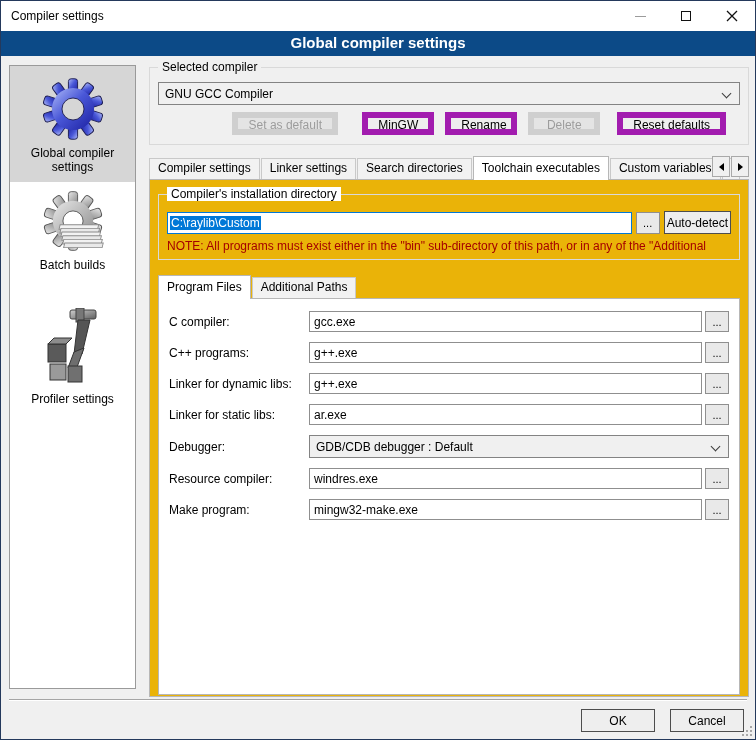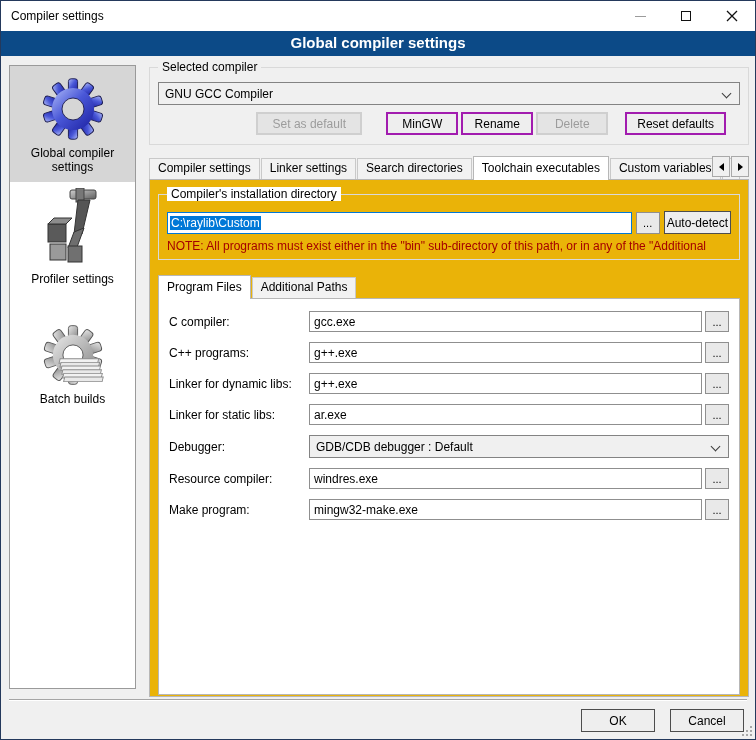--- a/index.html
+++ b/index.html
@@ -45,24 +45,24 @@
                         padding:0 4px; }
   .gb-white > .legend { background:#fff; }
 
   .combo { position:relative; height:23px; background:#f0f0f0; border:1px solid #838383;
            display:flex; align-items:center; padding:0 22px 0 6px; cursor:default; }
   .chev { position:absolute; right:9px; top:7px; width:7px; height:7px;
           border-right:1px solid #3c3c3c; border-bottom:1px solid #3c3c3c;
           transform:rotate(45deg); }
 
   .btn-row { display:flex; margin-top:7px; justify-content:flex-end; }
-  .btn { height:23px; background:#eee; border:2px solid #a21caf; font-size:12px;
+  .btn { height:23px; background:#eee; border:6px solid #a21caf; font-size:12px;
          font-family:"Liberation Sans", sans-serif; padding:0 10px; cursor:pointer; }
   .btn.disabled { background:#e4e4e4; border-color:#cfcfcf; color:#9c9c9c; }
-  .btn.w-lg { width:106px; } .btn.w-md { width:72px; margin-left:3px; }
+  .btn.w-lg { width:106px; } .btn.w-md { width:72px; margin-left:11px; }
   .gap24 { margin-left:24px !important; margin-right:0; }
   .gap17 { margin-left:17px; margin-right:14px; }
 
   
   .tabstrip { position:relative; display:flex; align-items:flex-end; margin-top:10px;
               height:24px; padding-right:40px; }
   .tab { height:21px; line-height:19px; padding:0 8px; background:#f2f2f2;
          border:1px solid #c9c9c9; border-bottom:none; margin-right:1px;
          white-space:nowrap; cursor:pointer; }
   .tab.active { height:24px; line-height:23px; background:#fff; border-color:#b7b7b7;
@@ -163,40 +163,20 @@
             <rect x="-5" y="-33" width="10" height="14" rx="3" transform="rotate(216)"></rect>
             <rect x="-5" y="-33" width="10" height="14" rx="3" transform="rotate(252)"></rect>
             <rect x="-5" y="-33" width="10" height="14" rx="3" transform="rotate(288)"></rect>
             <rect x="-5" y="-33" width="10" height="14" rx="3" transform="rotate(324)"></rect>
           </g>
           <circle r="23" stroke="none"></circle>
           <circle r="12" fill="#d6d6d6" stroke="#1a1a4e"></circle>
         </g>
       </svg>
       <span class="lbl">Global compiler settings</span>
-    </div>
-
-    <div class="side-item">
-      <svg class="icon-tall" viewBox="0 0 66 80">
-        <defs>
-          <linearGradient id="ggray" x1="0" y1="0" x2="1" y2="1">
-            <stop offset="0" stop-color="#cfcfcf"></stop>
-              <stop offset="1" stop-color="#5e5e5e"></stop>
-          </linearGradient>
-        </defs>
-        <rect x="30" y="2" width="26" height="9" rx="2" fill="url(#ggray)" stroke="#444"></rect>
-        <rect x="36" y="0" width="8" height="14" fill="#777" stroke="#444"></rect>
-        <polygon points="38,12 50,12 42,46 34,46" fill="#555" stroke="#333"></polygon>
-        <polygon points="34,44 44,40 36,62 28,60" fill="#6e6e6e" stroke="#333"></polygon>
-        <rect x="8" y="36" width="18" height="18" fill="#5a5a5a" stroke="#333"></rect>
-        <polygon points="8,36 14,30 32,30 26,36" fill="#8d8d8d" stroke="#333"></polygon>
-        <rect x="10" y="56" width="16" height="16" fill="#9a9a9a" stroke="#333"></rect>
-        <rect x="28" y="58" width="14" height="16" fill="#707070" stroke="#333"></rect>
-      </svg>
-      <span class="lbl">Profiler settings</span>
     </div>
 
     <div class="side-item">
       <svg class="icon64" viewBox="-36 -36 72 72">
         <defs>
           <linearGradient id="ggear" x1="0" y1="0" x2="1" y2="1">
             <stop offset="0" stop-color="#e8e8e8"></stop>
               <stop offset="1" stop-color="#8a8a8a"></stop>
           </linearGradient>
         </defs>
@@ -220,20 +200,40 @@
           <rect x="0" y="0" width="42" height="5" fill="#f2f2f2" stroke="#8a8a8a"></rect>
           <rect x="2" y="4" width="42" height="5" fill="#e9e9e9" stroke="#8a8a8a"></rect>
           <rect x="4" y="8" width="42" height="5" fill="#f2f2f2" stroke="#8a8a8a"></rect>
           <rect x="6" y="12" width="42" height="5" fill="#e9e9e9" stroke="#8a8a8a"></rect>
           <rect x="8" y="16" width="42" height="5" fill="#f2f2f2" stroke="#8a8a8a"></rect>
           <rect x="10" y="20" width="42" height="5" fill="#e9e9e9" stroke="#8a8a8a"></rect>
         </g>
       </svg>
       <span class="lbl">Batch builds</span>
     </div>
+
+    <div class="side-item">
+      <svg class="icon-tall" viewBox="0 0 66 80">
+        <defs>
+          <linearGradient id="ggray" x1="0" y1="0" x2="1" y2="1">
+            <stop offset="0" stop-color="#cfcfcf"></stop>
+              <stop offset="1" stop-color="#5e5e5e"></stop>
+          </linearGradient>
+        </defs>
+        <rect x="30" y="2" width="26" height="9" rx="2" fill="url(#ggray)" stroke="#444"></rect>
+        <rect x="36" y="0" width="8" height="14" fill="#777" stroke="#444"></rect>
+        <polygon points="38,12 50,12 42,46 34,46" fill="#555" stroke="#333"></polygon>
+        <polygon points="34,44 44,40 36,62 28,60" fill="#6e6e6e" stroke="#333"></polygon>
+        <rect x="8" y="36" width="18" height="18" fill="#5a5a5a" stroke="#333"></rect>
+        <polygon points="8,36 14,30 32,30 26,36" fill="#8d8d8d" stroke="#333"></polygon>
+        <rect x="10" y="56" width="16" height="16" fill="#9a9a9a" stroke="#333"></rect>
+        <rect x="28" y="58" width="14" height="16" fill="#707070" stroke="#333"></rect>
+      </svg>
+      <span class="lbl">Profiler settings</span>
+    </div>
   </div>
 
   <div class="main">
 
     <div class="groupbox">
       <span class="legend">Selected compiler</span>
       <div class="combo">
         <span>GNU GCC Compiler</span>
         <span class="chev"></span>
       </div>

